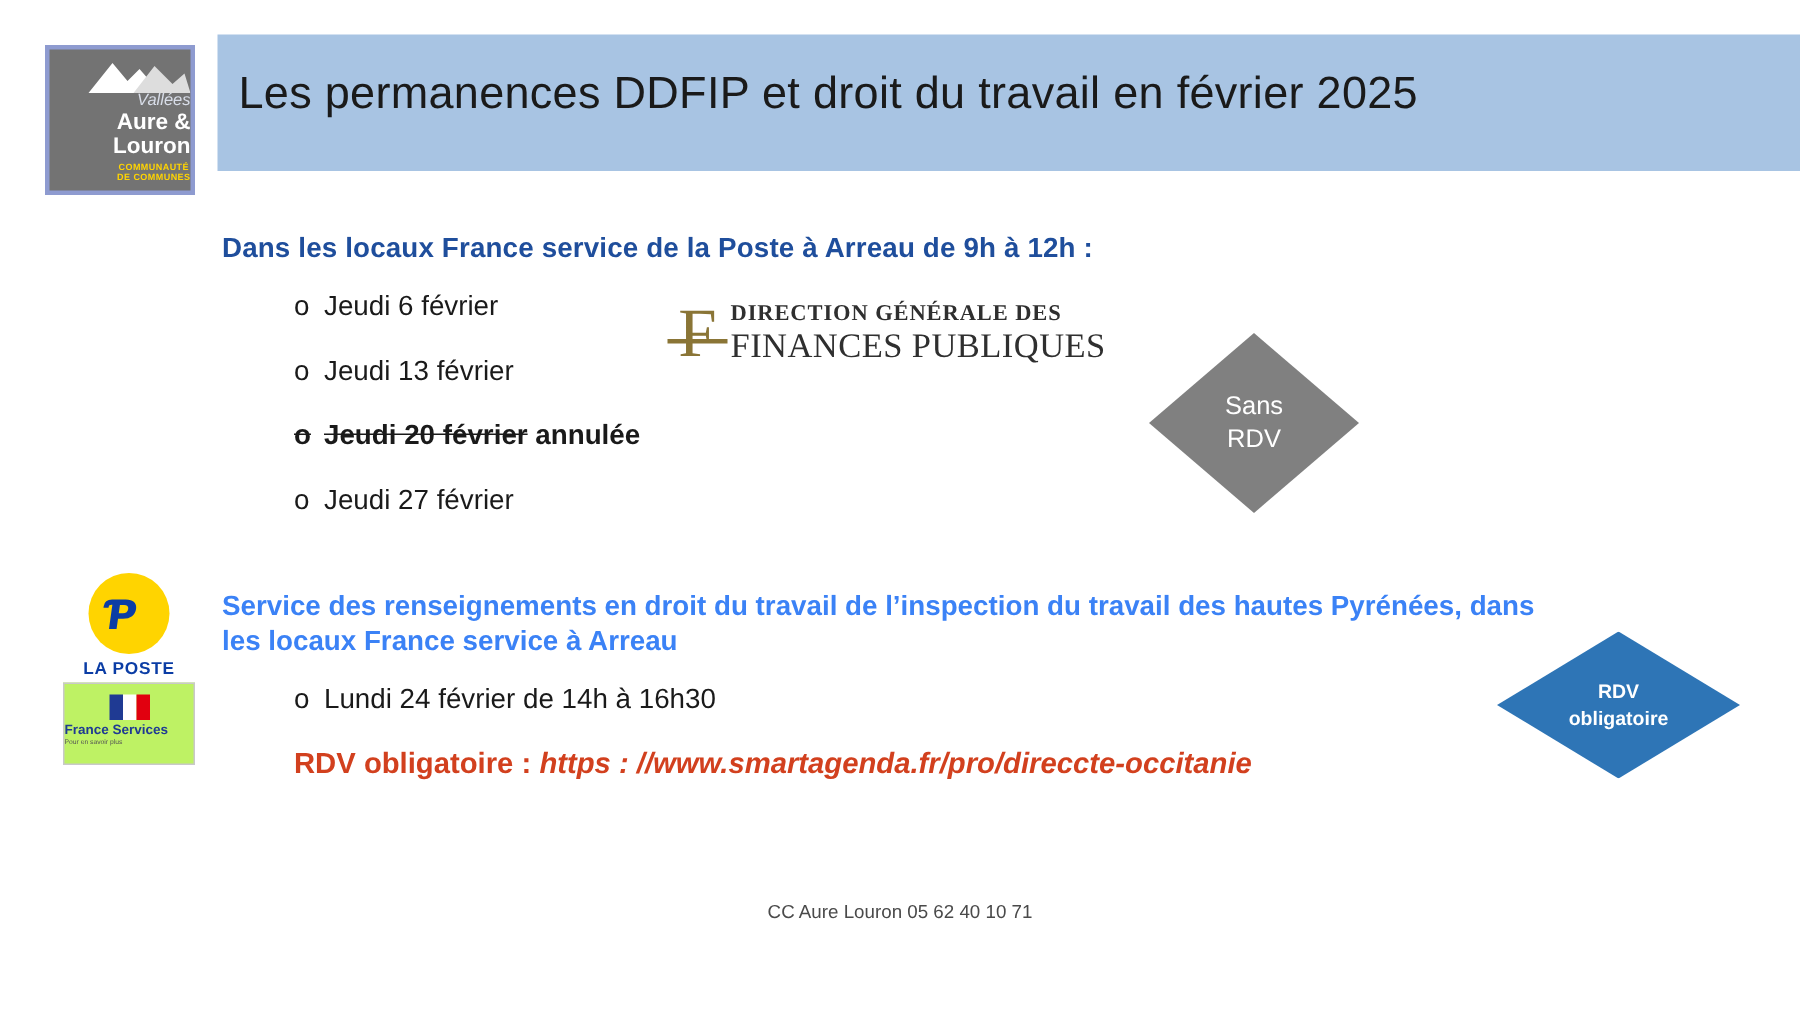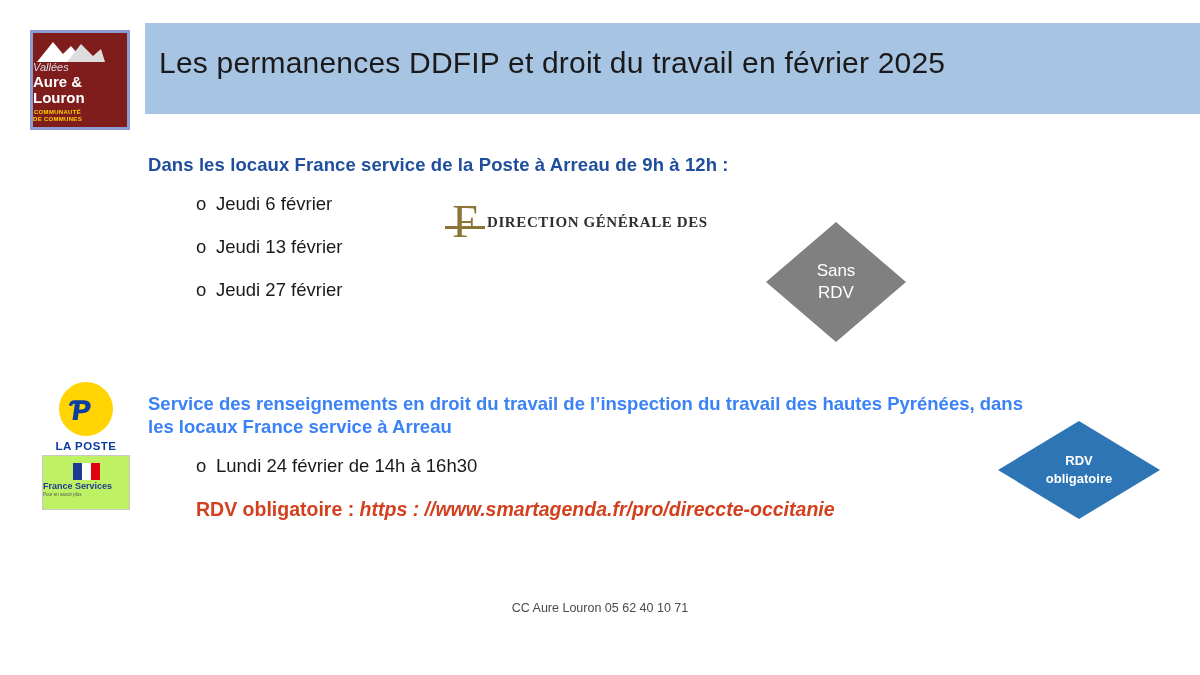--- a/index.html
+++ b/index.html
@@ -9,24 +9,24 @@
     background: #ffffff;
     font-family: "Liberation Sans", sans-serif;
     position: relative;
     overflow: hidden;
   }
 
   
   .cc-logo {
     position: absolute; left: 30px; top: 30px;
     width: 100px; height: 100px;
-    background: #7f1d1d;
+    background: #737373;
     border: 3px solid #8e9bd0;
     display: flex; flex-direction: column;
-    align-items: flex-start; justify-content: center;
+    align-items: flex-end; justify-content: center;
     color: #fff;
   }
   .cc-logo .mtns {
     width: 72px; height: 26px;
     position: relative; overflow: hidden;
   }
   .cc-logo .mtns svg { display:block; }
   .cc-logo .l1 { font-size: 11px; color: #d8dde8; line-height: 1.05; font-style: italic; }
   .cc-logo .l2 { font-size: 15px; font-weight: bold; line-height: 1.05; }
   .cc-logo .l3 { font-size: 15px; font-weight: bold; line-height: 1.05; margin-bottom: 3px;}
@@ -183,30 +183,34 @@
 
 <div class="sec1-head">Dans les locaux France service de la Poste à Arreau de 9h à 12h :</div>
 
 <div class="bullets1">
   <div class="bul">
     <span class="o">o</span><span>Jeudi 6 février</span>
   </div>
   <div class="bul">
     <span class="o">o</span><span>Jeudi 13 février</span>
   </div>
+  <div class="bul cancelled">
+    <span class="o strike">o</span><span class="strike">Jeudi 20 février</span><span> annulée</span>
+  </div>
   <div class="bul">
     <span class="o">o</span><span>Jeudi 27 février</span>
   </div>
 </div>
 
 <div class="dgfip1">
   <div class="dgfip-wrap">
     <div class="dgfip-mark">F<span class="bar"></span></div>
     <div class="dgfip-txt">
       <div class="small">DIRECTION GÉNÉRALE DES</div>
+      <div class="big">FINANCES PUBLIQUES</div>
     </div>
   </div>
 </div>
 
 <div class="diamond-grey">
   <span>Sans</span>
   <span>RDV</span>
 </div>
 
 <div class="laposte">

